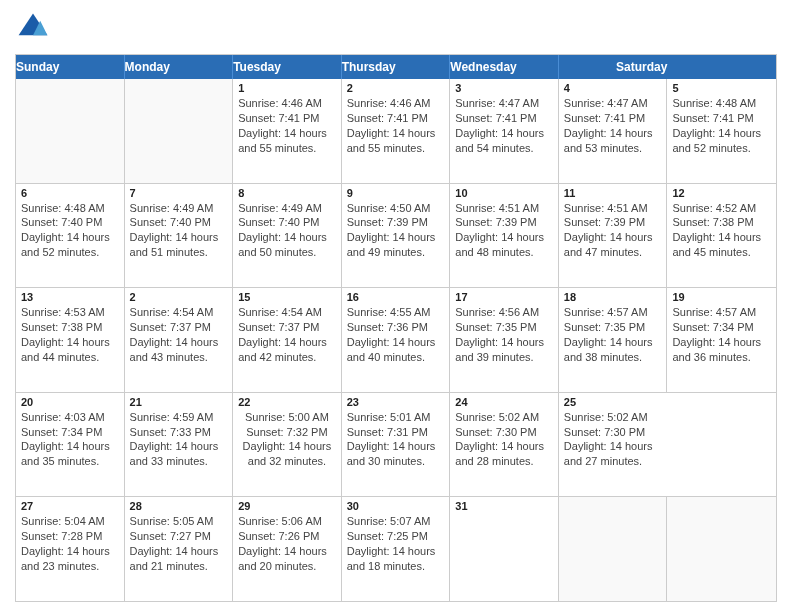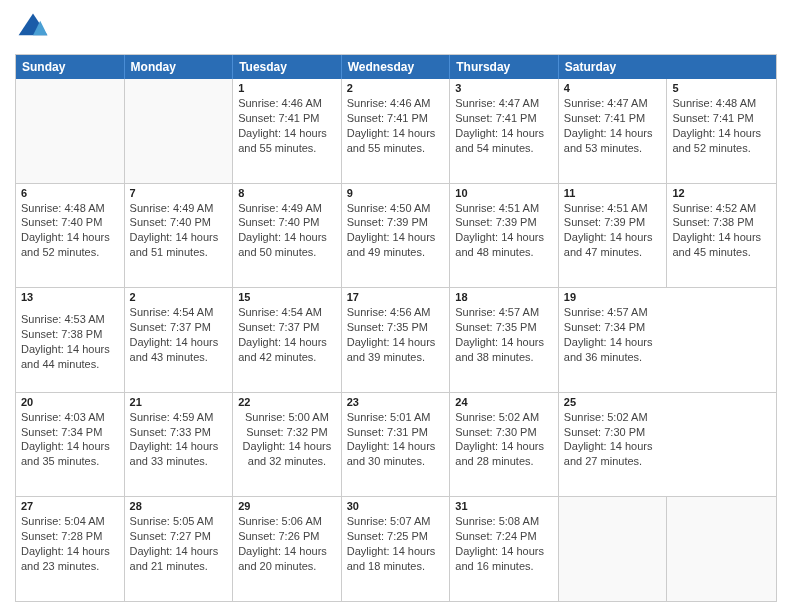--- a/index.html
+++ b/index.html
@@ -68,25 +68,25 @@
     }
     .cal-header {
       display: grid;
       grid-template-columns: repeat(7, 1fr);
       background: #2a6db5;
     }
     .cal-header-cell {
       color: #fff;
       font-size: 12px;
       font-weight: bold;
-      padding: 5px 6px;
+      padding: 5px 0;
       border-right: 1px solid #4a8dd5;
       text-align: left;
     }
-    .cal-header-cell:last-child { border-right: none; }
+    .cal-header-cell:last-child { border-right: none; text-align: right; }
     .cal-body {
       flex: 1;
       display: flex;
       flex-direction: column;
     }
     .cal-row {
       display: grid;
       grid-template-columns: repeat(7, 1fr);
       flex: 1;
       border-top: 1px solid #ccc;
@@ -134,22 +134,22 @@
       <div class="month-title"></div>
       <div class="location"></div>
     </div>
   </div>
 
   <div class="calendar">
     <div class="cal-header" id="cal-header">
         <div class="cal-header-cell">Sunday</div>
         <div class="cal-header-cell">Monday</div>
         <div class="cal-header-cell">Tuesday</div>
+        <div class="cal-header-cell">Thursday</div>
         <div class="cal-header-cell">Wednesday</div>
-        <div class="cal-header-cell">Thursday</div>
         <div class="cal-header-cell">Saturday</div>
       </div>
     <div class="cal-body" id="cal-body">
         <div class="cal-row">
           <div class="cal-cell empty"></div>
           <div class="cal-cell empty"></div>
           <div class="cal-cell">
             <div class="day-num">1</div>
             <div class="cell-detail" style="white-space: pre-line;">Sunrise: 4:46 AM
 Sunset: 7:41 PM
@@ -220,37 +220,43 @@
           <div class="cal-cell">
             <div class="day-num">12</div>
             <div class="cell-detail" style="white-space: pre-line;">Sunrise: 4:52 AM
 Sunset: 7:38 PM
 Daylight: 14 hours and 45 minutes.</div>
           </div>
         </div>
         <div class="cal-row">
           <div class="cal-cell">
             <div class="day-num">13</div>
-            <div class="cell-detail" style="white-space: pre-line; margin-top: 7px;">Sunrise: 4:53 AM
+            <div class="cell-detail" style="white-space: pre-line;">Sunrise: 4:53 AM
 Sunset: 7:38 PM
 Daylight: 14 hours and 44 minutes.</div>
           </div>
           <div class="cal-cell">
             <div class="day-num">2</div>
             <div class="cell-detail" style="white-space: pre-line;">Sunrise: 4:54 AM
 Sunset: 7:37 PM
 Daylight: 14 hours and 43 minutes.</div>
           </div>
           <div class="cal-cell">
             <div class="day-num">15</div>
             <div class="cell-detail" style="white-space: pre-line;">Sunrise: 4:54 AM
 Sunset: 7:37 PM
 Daylight: 14 hours and 42 minutes.</div>
           </div>
           <div class="cal-cell">
+            <div class="day-num">16</div>
+            <div class="cell-detail" style="white-space: pre-line;">Sunrise: 4:55 AM
+Sunset: 7:36 PM
+Daylight: 14 hours and 40 minutes.</div>
+          </div>
+          <div class="cal-cell">
             <div class="day-num">17</div>
             <div class="cell-detail" style="white-space: pre-line;">Sunrise: 4:56 AM
 Sunset: 7:35 PM
 Daylight: 14 hours and 39 minutes.</div>
           </div>
           <div class="cal-cell">
             <div class="day-num">18</div>
             <div class="cell-detail" style="white-space: pre-line;">Sunrise: 4:57 AM
 Sunset: 7:35 PM
 Daylight: 14 hours and 38 minutes.</div>
@@ -320,22 +326,19 @@
 Daylight: 14 hours and 20 minutes.</div>
           </div>
           <div class="cal-cell">
             <div class="day-num">30</div>
             <div class="cell-detail" style="white-space: pre-line;">Sunrise: 5:07 AM
 Sunset: 7:25 PM
 Daylight: 14 hours and 18 minutes.</div>
           </div>
           <div class="cal-cell">
             <div class="day-num">31</div>
-            <div class="cell-detail" style="white-space: pre-line;">Sunrise: 5:08 AM
-Sunset: 7:24 PM
-Daylight: 14 hours and 16 minutes.</div>
           </div>
           <div class="cal-cell empty"></div>
           <div class="cal-cell empty"></div>
         </div>
       </div>
   </div>
 </div>
 
 </body></html>

